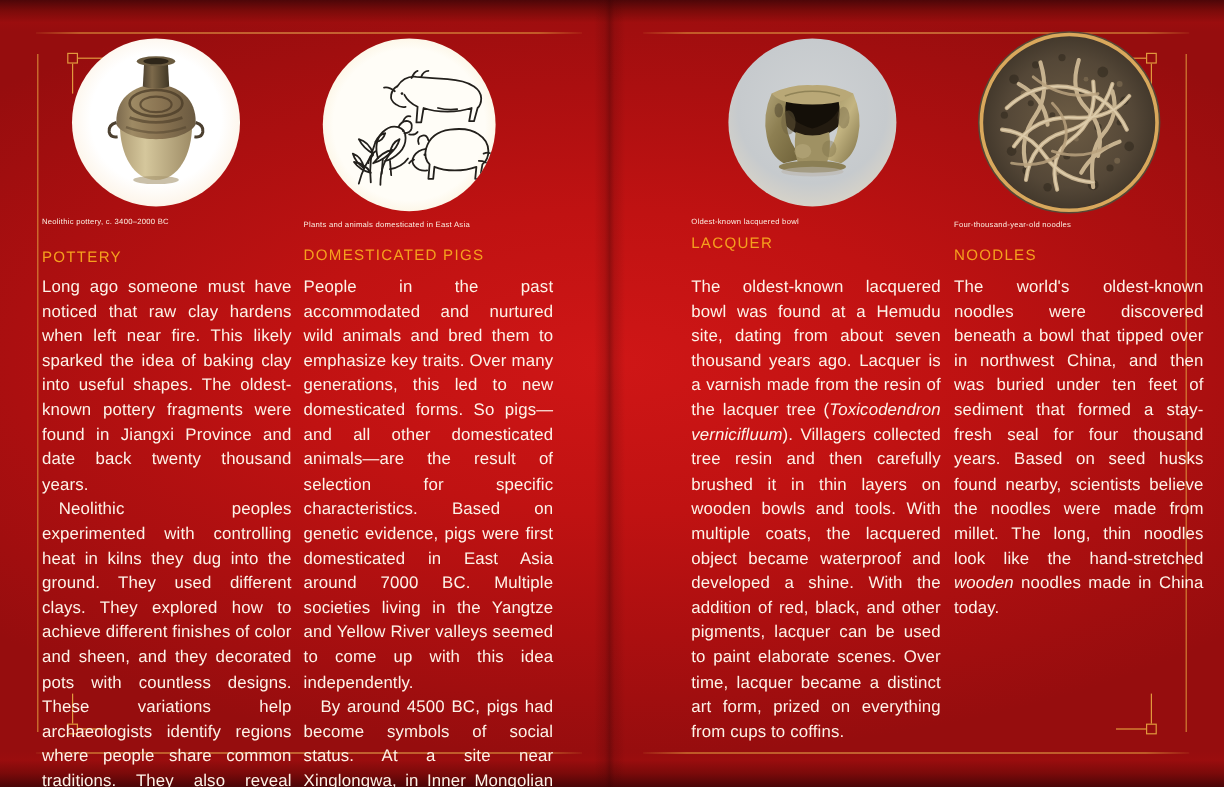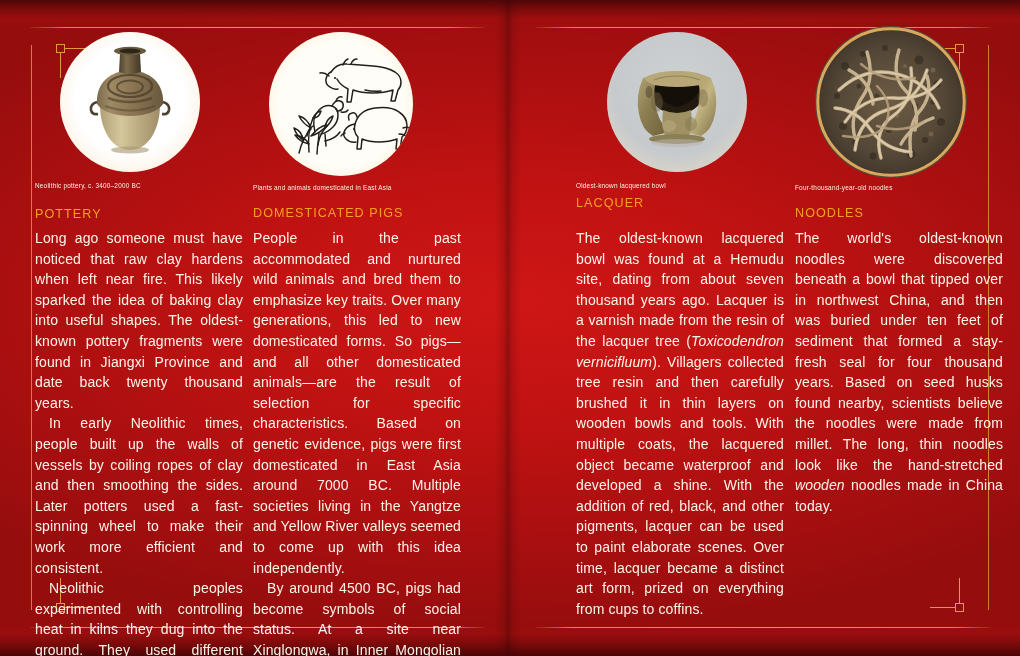--- a/index.html
+++ b/index.html
@@ -218,21 +218,20 @@
         <ellipse cx="70" cy="118" rx="19" ry="3.4" fill="#a6966f" opacity=".6"></ellipse>
       </svg>
     </div>
 
     <div class="caption" style="left:0; top:182px;">Neolithic pottery, c. 3400–2000 BC</div>
 
     <div class="heading" style="left:0; top:207px;">POTTERY</div>
 
     <div class="body" id="body-pottery" style="left:0; top:228px; width:208px;">
         <p>Long ago someone must have noticed that raw clay hardens when left near fire. This likely sparked the idea of baking clay into useful shapes. The oldest-known pottery fragments were found in Jiangxi Province and date back twenty thousand years.</p>
-        <p>In early Neolithic times, people built up the walls of vessels by coiling ropes of clay and then smoothing the sides. Later potters used a fast-spinning wheel to make their work more efficient and consistent.</p>
         <p>Neolithic peoples experimented with controlling heat in kilns they dug into the ground. They used different clays. They explored how to achieve different finishes of color and sheen, and they decorated pots with countless designs. These variations help archaeologists identify regions where people share common traditions. They also reveal patterns of trade and exchange.</p>
       </div>
   </div>
 
   <div class="col col-2">
 
     <div class="figure disc disc-animals" style="left:16px; top:32px; width:144px; height:144px;">
       <svg class="svg-art" viewBox="0 0 144 144">
         <g fill="none" stroke="#23201c" stroke-width="1.5" stroke-linejoin="round" stroke-linecap="round">
 

